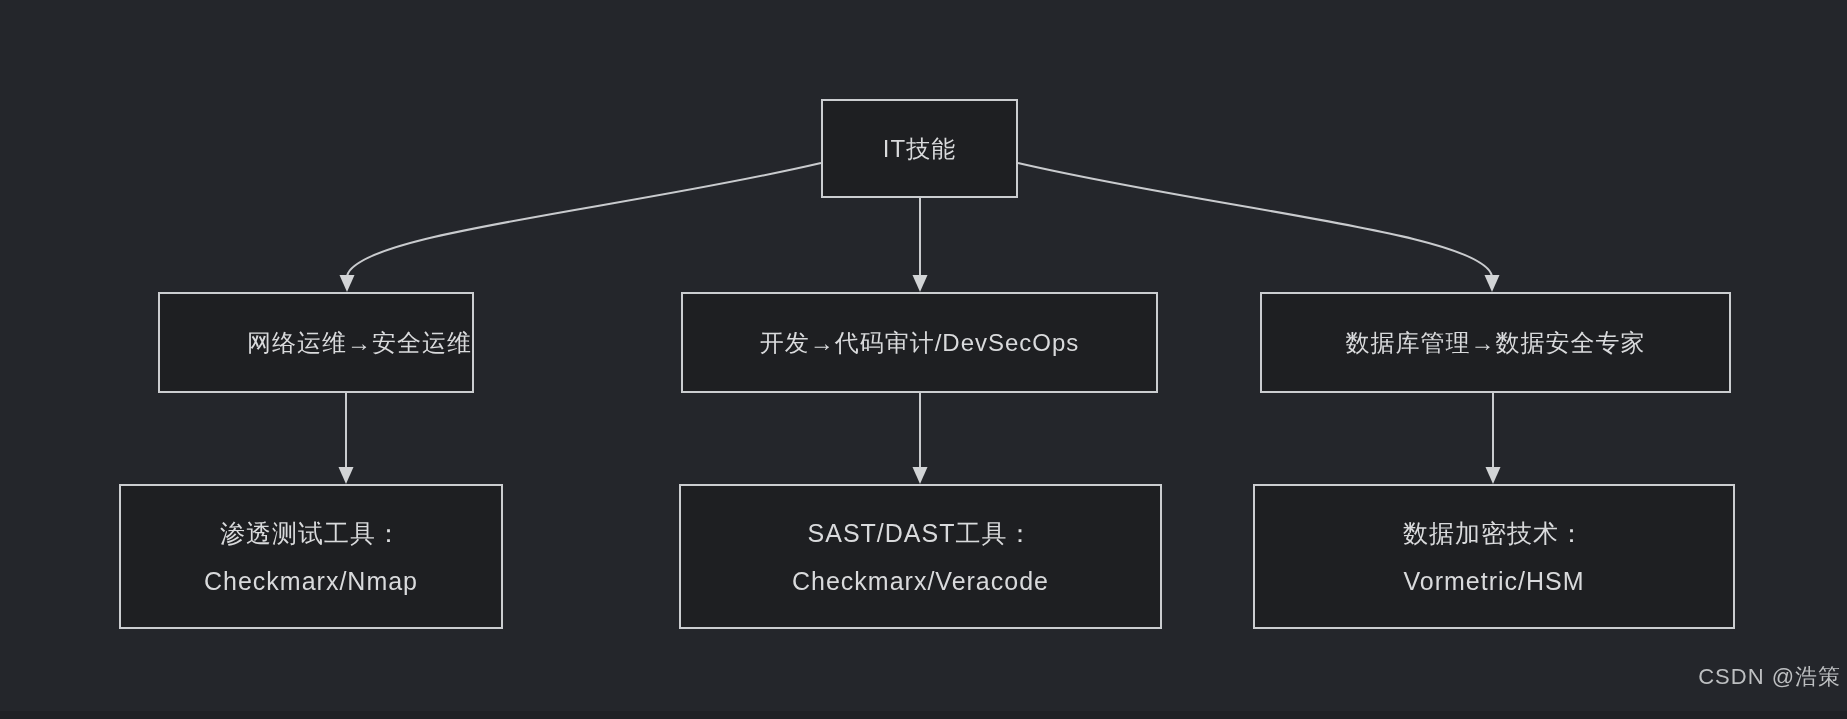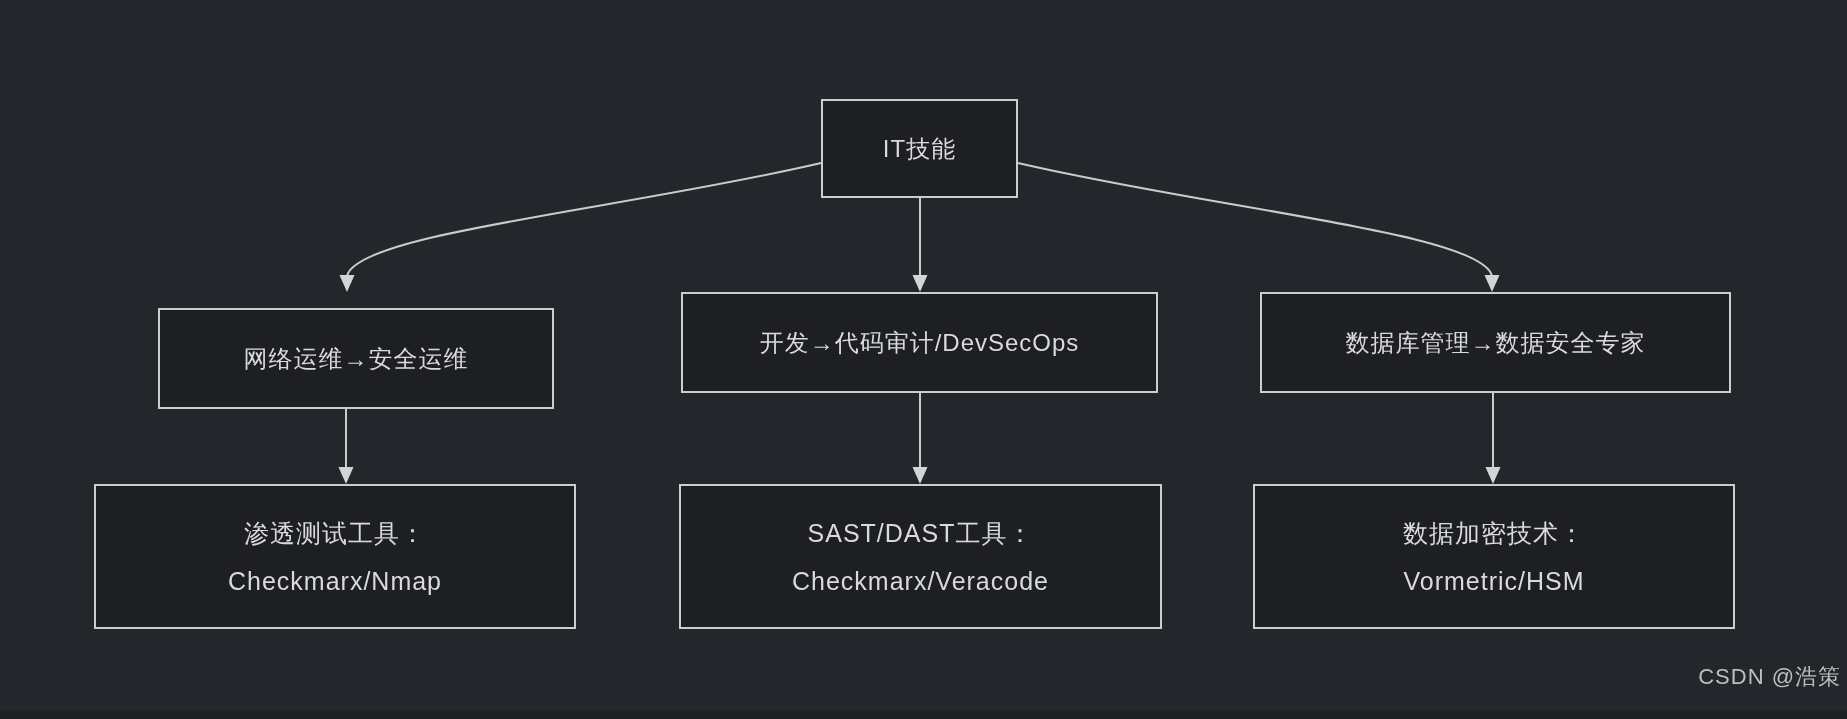--- a/index.html
+++ b/index.html
@@ -38,24 +38,24 @@
     color: #d9dadc;
     display: flex;
     flex-direction: column;
     align-items: center;
     justify-content: center;
     text-align: center;
     font-size: 24px;
     letter-spacing: 1px;
   }
   .node.root   { left: 821px;  top: 99px;  width: 197px; height: 99px;  }
-  .node.mid-a  { left: 158px;  top: 308px; width: 396px; height: 101px; }
+  .node.mid-a  { left: 158px;  top: 292px; width: 316px; height: 101px; align-items: flex-end; }
   .node.mid-b  { left: 681px;  top: 292px; width: 477px; height: 101px; }
   .node.mid-c  { left: 1260px; top: 292px; width: 471px; height: 101px; }
-  .node.leaf-a { left: 94px;  top: 484px; width: 482px; height: 145px; }
+  .node.leaf-a { left: 119px;  top: 484px; width: 384px; height: 145px; }
   .node.leaf-b { left: 679px;  top: 484px; width: 483px; height: 145px; }
   .node.leaf-c { left: 1253px; top: 484px; width: 482px; height: 145px; }
   .node .line {
     display: block;
     line-height: 48px;
     font-size: 25px;
     white-space: nowrap;
   }
   .watermark {
     position: absolute;

